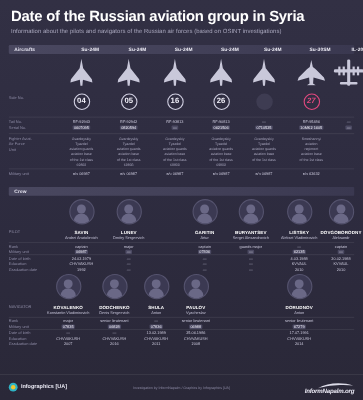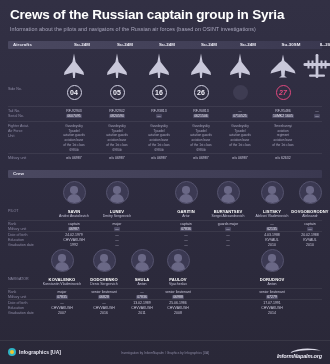--- a/index.html
+++ b/index.html
@@ -142,21 +142,21 @@
     letter-spacing:-0.2px;
   }
   .swoosh { display:block; margin-left:auto; margin-bottom:-1px; }
 </style>
 </head>
 <body>
 
 <div id="poster">
 
   <div class="header">
-    <div class="title">Crews of the Russian captain group in Syria</div>
+    <div class="title">Date of the Russian aviation group in Syria</div>
     <div class="subtitle">Information about the pilots and navigators of the Russian air forces (based on OSINT investigations)</div>
   </div>
 
   <div class="band">
     <div class="band-label">Aircrafts</div>
     <div class="band-cells" id="aircraft-type-cells">
         <div class="band-cell" style="left: 52px; width: 44px;">Su-24M</div>
         <div class="band-cell" style="left: 95px; width: 44px;">Su-24M</div>
         <div class="band-cell" style="left: 137px; width: 44px;">Su-24M</div>
         <div class="band-cell" style="left: 179px; width: 44px;">Su-24M</div>

